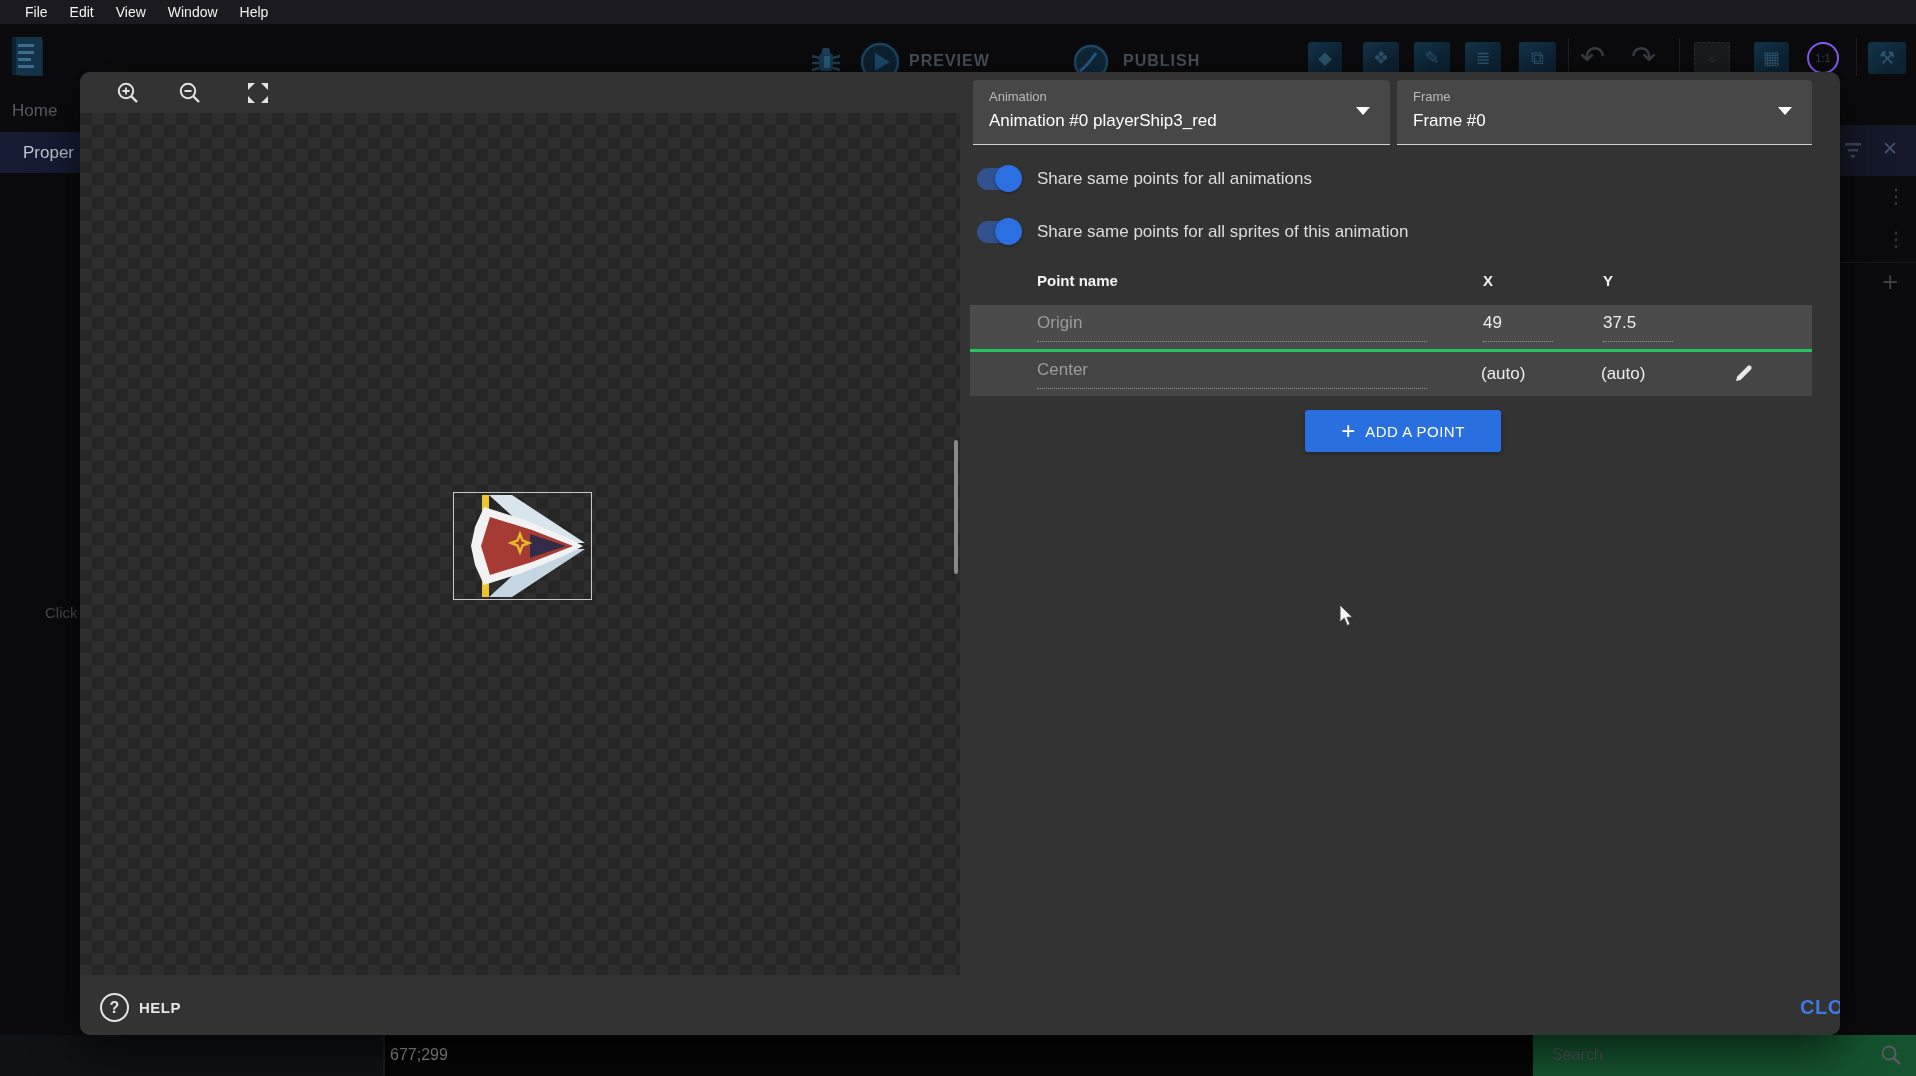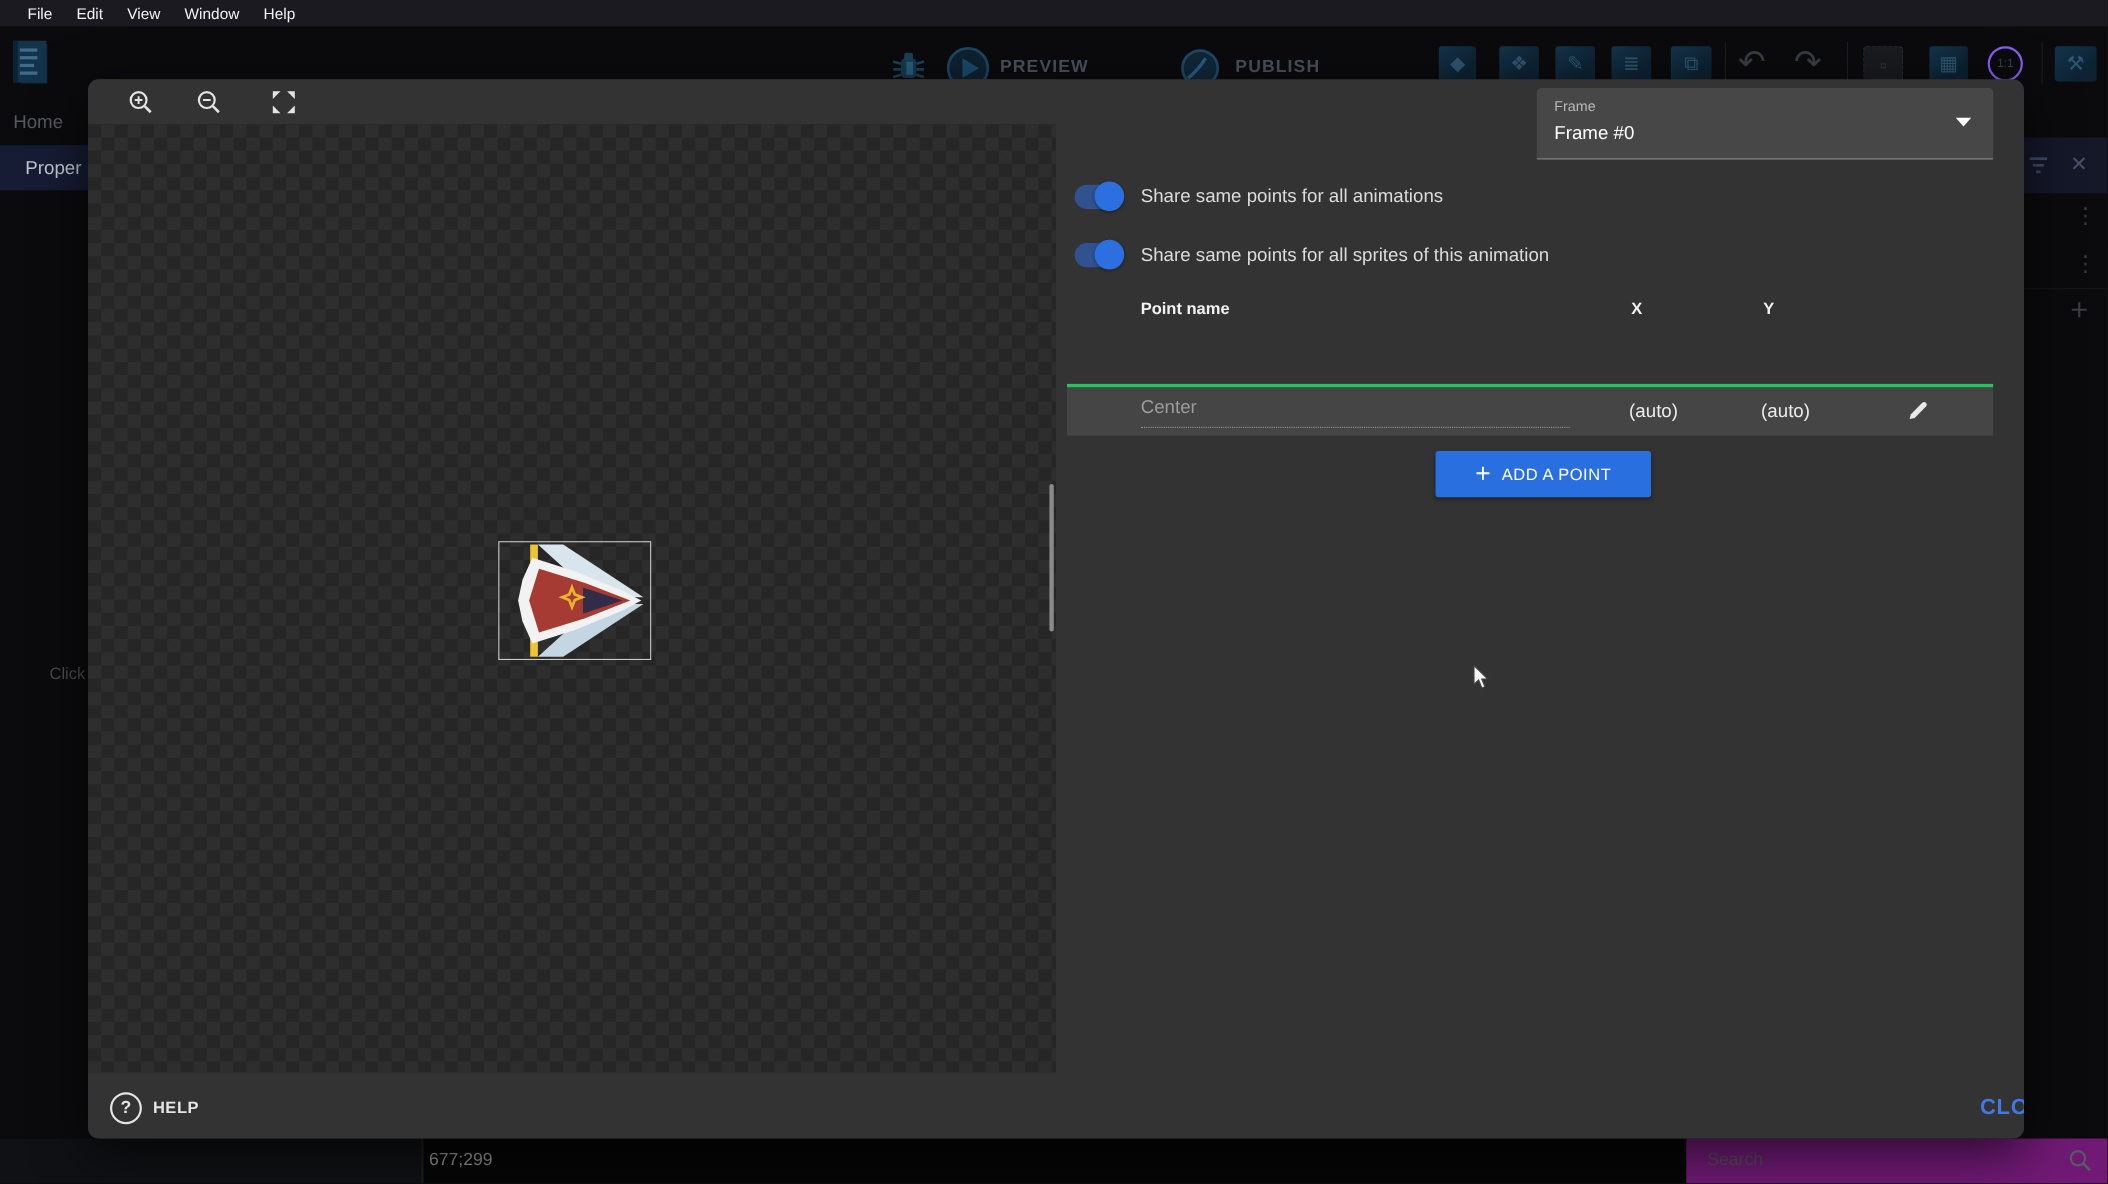--- a/index.html
+++ b/index.html
@@ -18,21 +18,21 @@
   
   .tab-text{font-size:17px;color:#565a60;}
   .props-tab{background:#161c33;}
   .props-tab span{color:#c3c7d1;font-size:17px;}
   .obj-header{background:#151829;}
   .obj-row{background:#0b0b0d;border-bottom:1px solid #18181b;color:#3c3c42;}
   
   .statusbar{left:0;top:1035px;width:1916px;height:41px;background:#060607;}
   .status-left{left:0;top:1035px;width:383px;height:41px;background:#101114;border-right:2px solid #1c1d20;}
   .coords{color:#8e8e8e;font-size:16px;}
-  .search-panel{left:1533px;top:1035px;width:383px;height:41px;background:#701a75;}
+  .search-panel{left:1533px;top:1035px;width:383px;height:41px;background:#14532d;}
   .search-input{background:transparent;border:none;outline:none;color:#9a9a9e;font-size:16px;
                 font-family:"Liberation Sans",sans-serif;width:280px;}
   .search-input::placeholder{color:#4e4e54;}
   
   .dialog{left:80px;top:72px;width:1760px;height:963px;background:#333333;border-radius:10px;
           box-shadow:0 12px 48px rgba(0,0,0,.65);overflow:hidden;}
   .checker{background-color:#262626;
     background-image:linear-gradient(45deg,#2e2e2e 25%,transparent 25%,transparent 75%,#2e2e2e 75%),
                      linear-gradient(45deg,#2e2e2e 25%,transparent 25%,transparent 75%,#2e2e2e 75%);
     background-position:0 0,12px 12px;background-size:24px 24px;}
@@ -198,20 +198,25 @@
       <polygon points="35,104 58,104 131,56 88,56" fill="#c4d6e2"></polygon>
       <polygon points="30,14 68,26 112,44 129,53 112,62 68,80 30,92 21,72 17,53 21,34" fill="#f2f2f2"></polygon>
       <polygon points="36,24 78,37 119,53 78,69 36,82 27,53" fill="#a63b33"></polygon>
       <polygon points="76,41 112,53 76,65" fill="#322c49"></polygon>
       <polygon points="66,41 68.5,47.5 75,50 68.5,52.5 66,59 63.5,52.5 57,50 63.5,47.5" fill="none" stroke="#e7b52c" stroke-width="2.5"></polygon>
     </svg>
   </div>
 
   <div class="abs scroll-thumb" style="left:874px;top:368px;height:134px;"></div>
 
+  <div class="abs select-box" style="left:893px;top:8px;width:417px;height:64px;">
+    <span class="abs select-label" style="left:16px;top:9px;">Animation</span>
+    <span class="abs select-value" style="left:16px;top:31px;">Animation #0 playerShip3_red</span>
+    <div class="abs dd-arrow" style="left:383px;top:27px;"></div>
+  </div>
 
   <div class="abs select-box" style="left:1317px;top:8px;width:415px;height:64px;">
     <span class="abs select-label" style="left:16px;top:9px;">Frame</span>
     <span class="abs select-value" style="left:16px;top:31px;">Frame #0</span>
     <div class="abs dd-arrow" style="left:381px;top:27px;"></div>
   </div>
 
   <div class="abs switch-track" style="left:897px;top:96px;">
     <div class="switch-thumb"></div>
   </div>
@@ -219,20 +224,25 @@
 
   <div class="abs switch-track" style="left:897px;top:149px;">
     <div class="switch-thumb"></div>
   </div>
   <span class="abs toggle-label" style="left:957px;top:150px;">Share same points for all sprites of this animation</span>
 
   <span class="abs th" style="left:957px;top:200px;">Point name</span>
   <span class="abs th" style="left:1403px;top:200px;">X</span>
   <span class="abs th" style="left:1523px;top:200px;">Y</span>
 
+  <div class="abs trow row-origin" style="left:890px;top:233px;">
+    <span class="abs dotted cell-name" style="left:67px;top:8px;width:390px;height:28px;">Origin</span>
+    <span class="abs dotted cell-val" style="left:513px;top:8px;width:70px;height:28px;">49</span>
+    <span class="abs dotted cell-val" style="left:633px;top:8px;width:70px;height:28px;">37.5</span>
+  </div>
 
   <div class="abs trow row-center" style="left:890px;top:277px;">
     <span class="abs dotted cell-name" style="left:67px;top:8px;width:390px;height:28px;">Center</span>
     <span class="abs cell-val" style="left:511px;top:12px;">(auto)</span>
     <span class="abs cell-val" style="left:631px;top:12px;">(auto)</span>
     <svg class="abs" style="left:763px;top:10px;" width="22" height="22" viewBox="0 0 22 22">
       <path d="M3,19 L4.2,14.5 L14.5,4.2 a2.4,2.4 0 0 1 3.4,3.4 L7.6,17.9 Z" fill="#e8e8e8"></path>
     </svg>
   </div>
 

